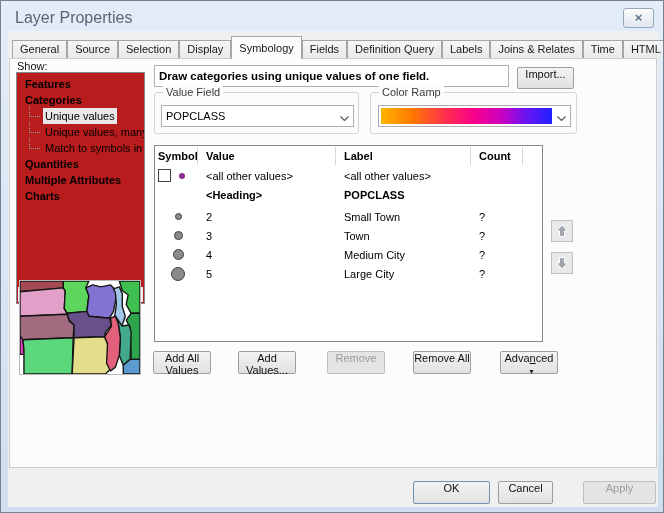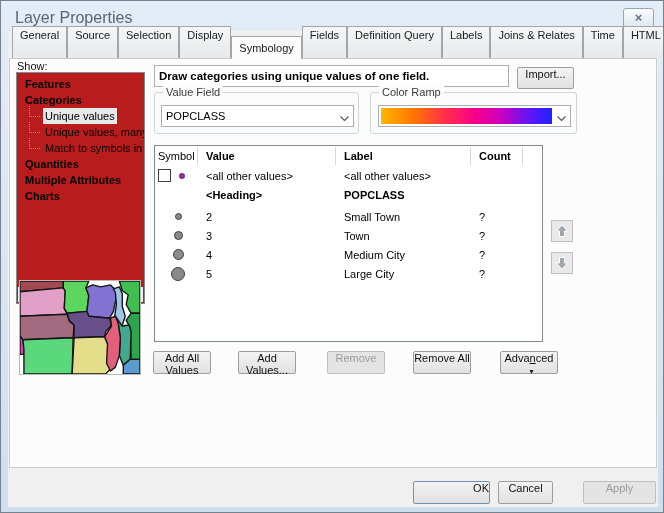--- a/index.html
+++ b/index.html
@@ -5,21 +5,21 @@
   * { box-sizing: border-box; margin: 0; padding: 0; }
   html,body { background:#555; }
   body { font-family:"Liberation Sans", sans-serif; }
   .dialog{position:relative;width:664px;height:513px;background:linear-gradient(#E3EDF8,#CFDEEF);border:1px solid #76838F;overflow:hidden;}
   .titlebar{position:absolute;left:0;top:0;width:100%;height:30px;}
   .win-title{position:absolute;left:14px;top:8px;font-size:16px;color:#5C6673;}
   .close-btn{position:absolute;right:9px;top:7px;width:31px;height:20px;background:linear-gradient(#FBFCFD,#DFE7F0);border:1px solid #96A7BB;border-radius:3px;color:#5F7184;font-size:13px;font-weight:bold;line-height:17px;text-align:center;cursor:default;}
   .client{position:absolute;left:7px;top:30px;width:650px;height:476px;background:#F0F0F0;}
   
   .tabbar{position:absolute;left:11px;top:35px;height:22px;display:flex;align-items:flex-end;z-index:3;}
-  .tab{height:32px;padding:2px 7px 0;border:1px solid #A5A5A5;border-bottom:none;background:linear-gradient(#F5F6F7,#E7E9EA);font-size:11px;color:#1A1A1A;white-space:nowrap;}
+  .tab{height:18px;padding:2px 7px 0;border:1px solid #A5A5A5;border-bottom:none;background:linear-gradient(#F5F6F7,#E7E9EA);font-size:11px;color:#1A1A1A;white-space:nowrap;}
   .tab.active{height:23px;padding-top:5px;background:#FCFCFC;margin-bottom:-1px;position:relative;z-index:4;}
   
   .page{position:absolute;left:8px;top:57px;width:648px;height:410px;background:#FCFCFC;border:1px solid #C9CDD1;z-index:2;}
   .show-label{position:absolute;left:7px;top:1px;font-size:11px;color:#111;}
   .tree{position:absolute;left:6px;top:13px;width:129px;height:232px;background:#b91c1c;border:1px solid #828790;overflow:hidden;}
   .tree-item{position:relative;height:16px;line-height:16px;font-size:11px;padding-left:6px;white-space:nowrap;color:#000;}
   .tree-item.bold{font-weight:bold;}
   .tree-item.child{padding-left:26px;}
   .tree-item.child::before{content:"";position:absolute;left:12px;top:-2px;width:10px;height:10px;border-left:1px dotted #9A9A9A;border-bottom:1px dotted #9A9A9A;}
   .tree-item .lbl{display:inline-block;padding:0 2px;}
@@ -42,39 +42,39 @@
   .combo{position:absolute;top:12px;height:22px;background:#FFF;border:1px solid #ABADB3;display:flex;align-items:center;}
   .combo-vf{left:6px;width:193px;}
   .combo-cr{left:7px;width:193px;}
   .combo-text{flex:1;font-size:11px;padding-left:4px;color:#000;}
   .combo-chevron{width:18px;text-align:center;}
   .ramp-swatch{flex:1;height:16px;margin-left:2px;}
   
   .sym-table{position:absolute;left:144px;top:86px;width:389px;height:197px;background:#FFF;border:1px solid #828790;font-size:11px;}
   .thead{display:grid;grid-template-columns:43px 138px 135px 52px 1fr;height:20px;align-items:center;}
   .thead .cell{height:18px;line-height:18px;border-right:1px solid #D8D8D8;padding-left:8px;white-space:nowrap;overflow:hidden;}
-  .thead .cell.symbol{padding-left:3px;font-weight:normal;}
+  .thead .cell.symbol{padding-left:3px;font-weight:bold;}
   .thead .cell.b{font-weight:bold;}
   .thead .cell.last{border-right:none;}
   .trow{display:grid;grid-template-columns:43px 138px 135px 52px 1fr;height:19px;align-items:center;}
   .trow .cell{padding-left:8px;white-space:nowrap;overflow:hidden;}
   .trow .cell.b{font-weight:bold;}
   .sym-cell{display:flex;align-items:center;padding-left:3px;}
   .checkbox{width:13px;height:13px;border:1px solid #404040;background:#FFF;display:inline-block;}
   .dot-all-other{width:6px;height:6px;border-radius:50%;background:#8E2E8E;margin-left:8px;}
   .gcirc{border-radius:50%;background:#8A8A8A;border:1px solid #3F3F3F;margin:0 auto;}
   .gc1{width:7px;height:7px;} .gc2{width:9px;height:9px;} .gc3{width:11px;height:11px;} .gc4{width:14px;height:14px;}
   .move-btn{position:absolute;width:22px;height:22px;background:#E9E9E9;border:1px solid #C0C0C0;display:flex;align-items:center;justify-content:center;}
   .move-up{left:541px;top:161px;} .move-down{left:541px;top:193px;}
   .action-btn{position:absolute;top:292px;height:23px;width:58px;}
   .adv-arrow{font-size:8px;color:#222;margin-left:5px;}
   .mn{text-decoration:underline;}
   
   .footer-btn{position:absolute;top:480px;height:23px;}
-  .ok-btn{left:412px;width:77px;text-align:right;}
+  .ok-btn{left:412px;width:77px;}
   .cancel-btn{left:497px;width:55px;}
   .apply-btn{left:582px;width:73px;}
 </style>
 </head>
 <body>
 
 <div class="dialog">
   <div class="titlebar">
     <span class="win-title">Layer Properties</span>
     <div class="close-btn"><span>×</span></div>

